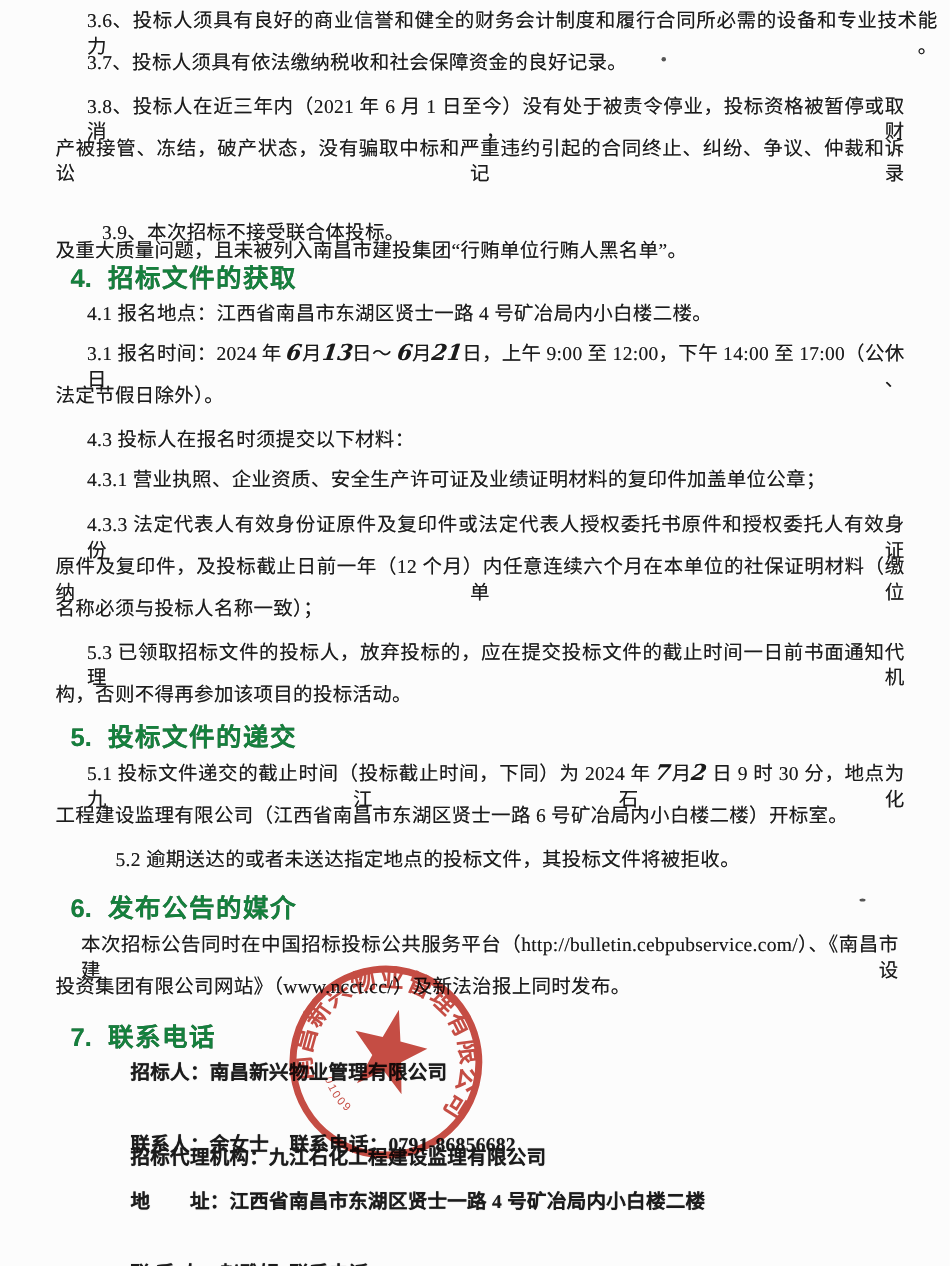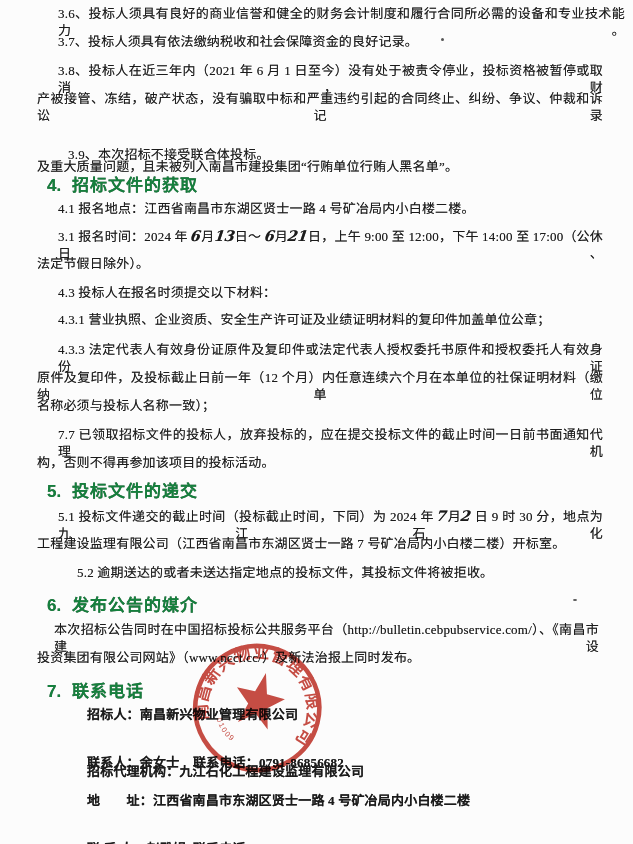--- a/index.html
+++ b/index.html
@@ -48,30 +48,30 @@
 <div class="ln" style="left:58px;top:200px;">4.1 报名地点：江西省南昌市东湖区贤士一路 4 号矿冶局内小白楼二楼。</div>
 <div class="ln fill" style="left:58px;top:227px;width:545px;">
   <span>3.1 报名时间：2024 年 </span><span class="hw">6</span><span>月</span><span class="hw">13</span><span>日～ </span><span class="hw">6</span><span>月</span><span class="hw">21</span><span>日，上午 9:00 至 12:00，下午 14:00 至 17:00（公休日、</span>
 </div>
 <div class="ln" style="left:37px;top:255px;">法定节假日除外）。</div>
 <div class="ln" style="left:58px;top:284px;">4.3 投标人在报名时须提交以下材料：</div>
 <div class="ln" style="left:58px;top:311px;">4.3.1 营业执照、企业资质、安全生产许可证及业绩证明材料的复印件加盖单位公章；</div>
 <div class="ln fill" style="left:58px;top:341px;width:545px;">4.3.3 法定代表人有效身份证原件及复印件或法定代表人授权委托书原件和授权委托人有效身份证</div>
 <div class="ln fill" style="left:37px;top:369px;width:566px;">原件及复印件，及投标截止日前一年（12 个月）内任意连续六个月在本单位的社保证明材料（缴纳单位</div>
 <div class="ln" style="left:37px;top:397px;">名称必须与投标人名称一致）；</div>
-<div class="ln fill" style="left:58px;top:426px;width:545px;">7.7 已领取招标文件的投标人，放弃投标的，应在提交投标文件的截止时间一日前书面通知代理机</div>
+<div class="ln fill" style="left:58px;top:426px;width:545px;">5.3 已领取招标文件的投标人，放弃投标的，应在提交投标文件的截止时间一日前书面通知代理机</div>
 <div class="ln" style="left:37px;top:454px;">构，否则不得再参加该项目的投标活动。</div>
 
 <div class="hd" style="left:47px;top:477px;">
   <span class="num">5.</span><span>投标文件的递交</span>
 </div>
 <div class="ln fill" style="left:58px;top:507px;width:545px;">
   <span>5.1 投标文件递交的截止时间（投标截止时间，下同）为 2024 年 </span><span class="hw">7</span><span>月</span><span class="hw">2</span><span> 日 9 时 30 分，地点为九江石化</span>
 </div>
-<div class="ln" style="left:37px;top:535px;">工程建设监理有限公司（江西省南昌市东湖区贤士一路 7 号矿冶局内小白楼二楼）开标室。</div>
+<div class="ln" style="left:37px;top:535px;">工程建设监理有限公司（江西省南昌市东湖区贤士一路 6 号矿冶局内小白楼二楼）开标室。</div>
 <div class="ln" style="left:77px;top:564px;">5.2 逾期送达的或者未送达指定地点的投标文件，其投标文件将被拒收。</div>
 
 <div class="hd" style="left:47px;top:591px;">
   <span class="num">6.</span><span>发布公告的媒介</span>
 </div>
 <div class="ln fill" style="left:54px;top:621px;width:545px;">本次招标公告同时在中国招标投标公共服务平台（http://bulletin.cebpubservice.com/）、《南昌市建设</div>
 <div class="ln" style="left:37px;top:649px;">投资集团有限公司网站》（www.ncct.cc/）及新法治报上同时发布。</div>
 
 <div class="hd" style="left:47px;top:677px;">
   <span class="num">7.</span><span>联系电话</span>

